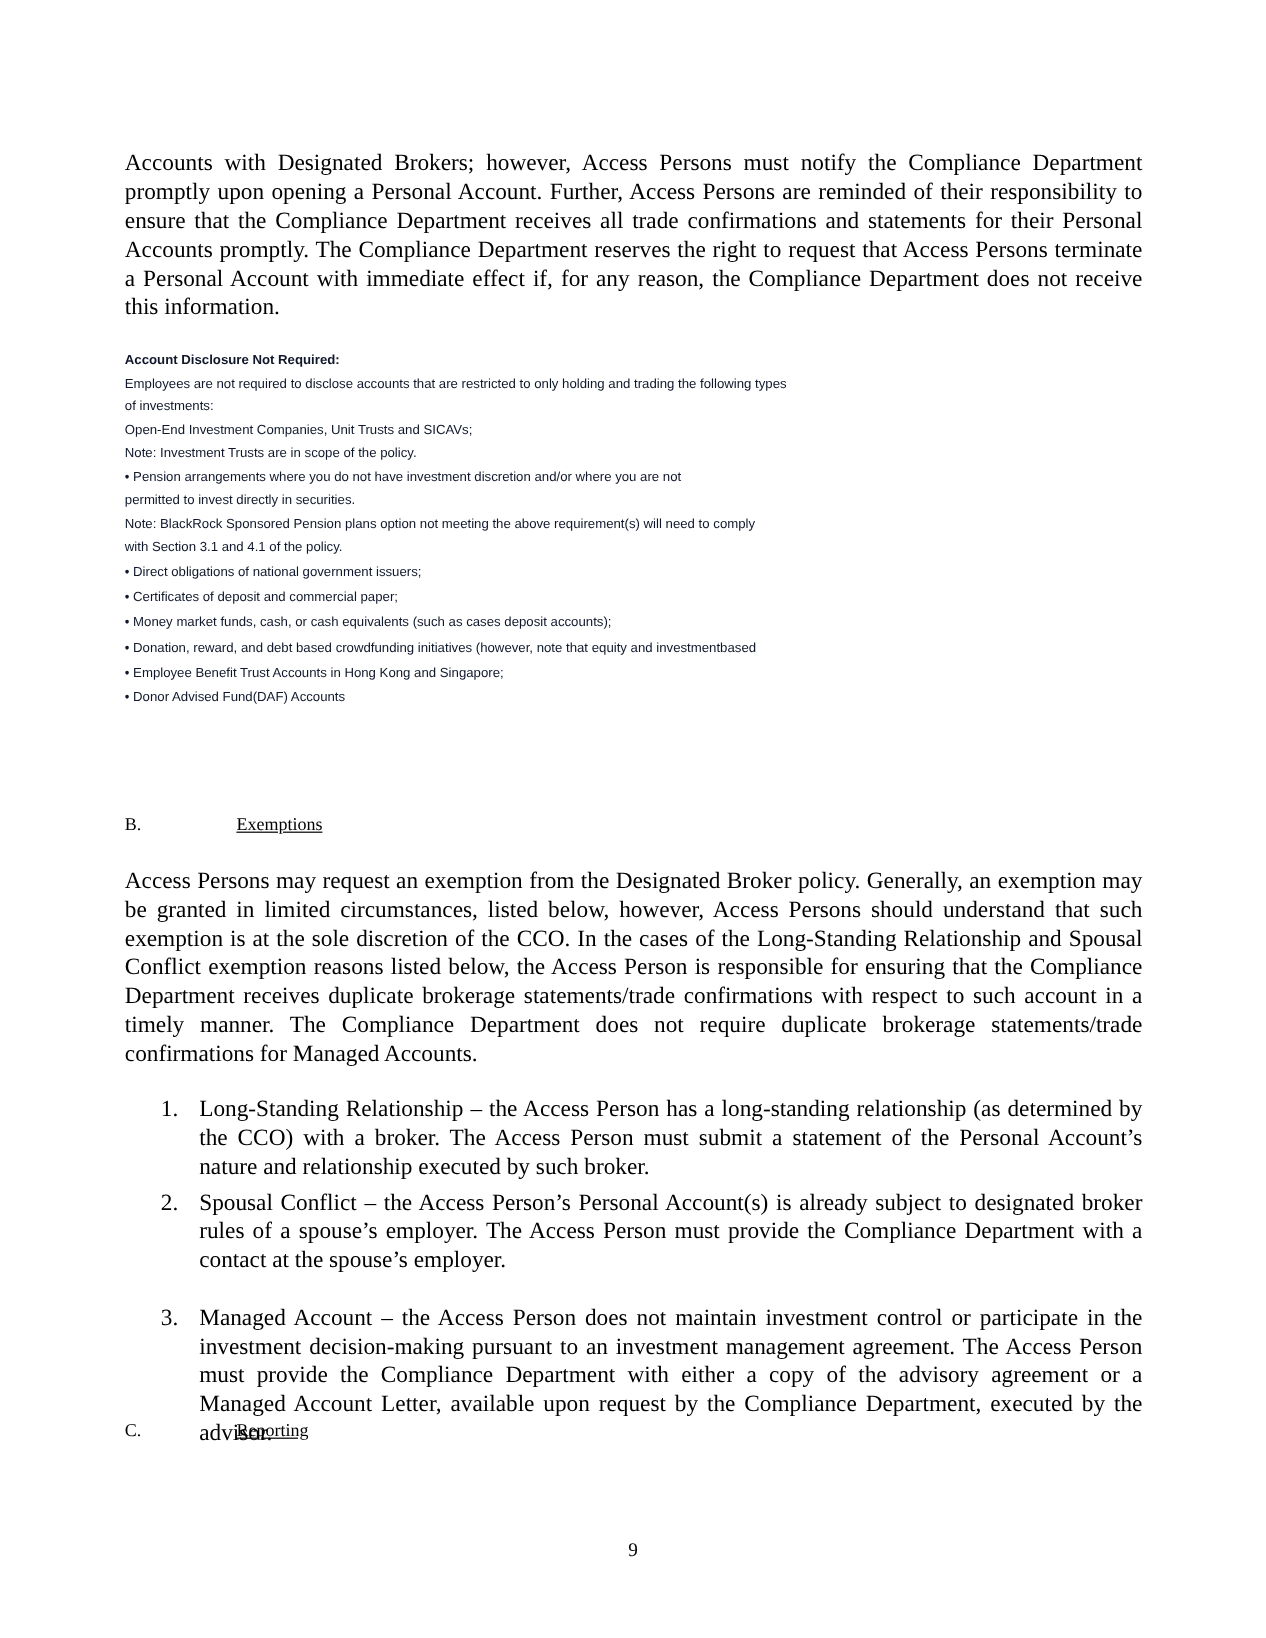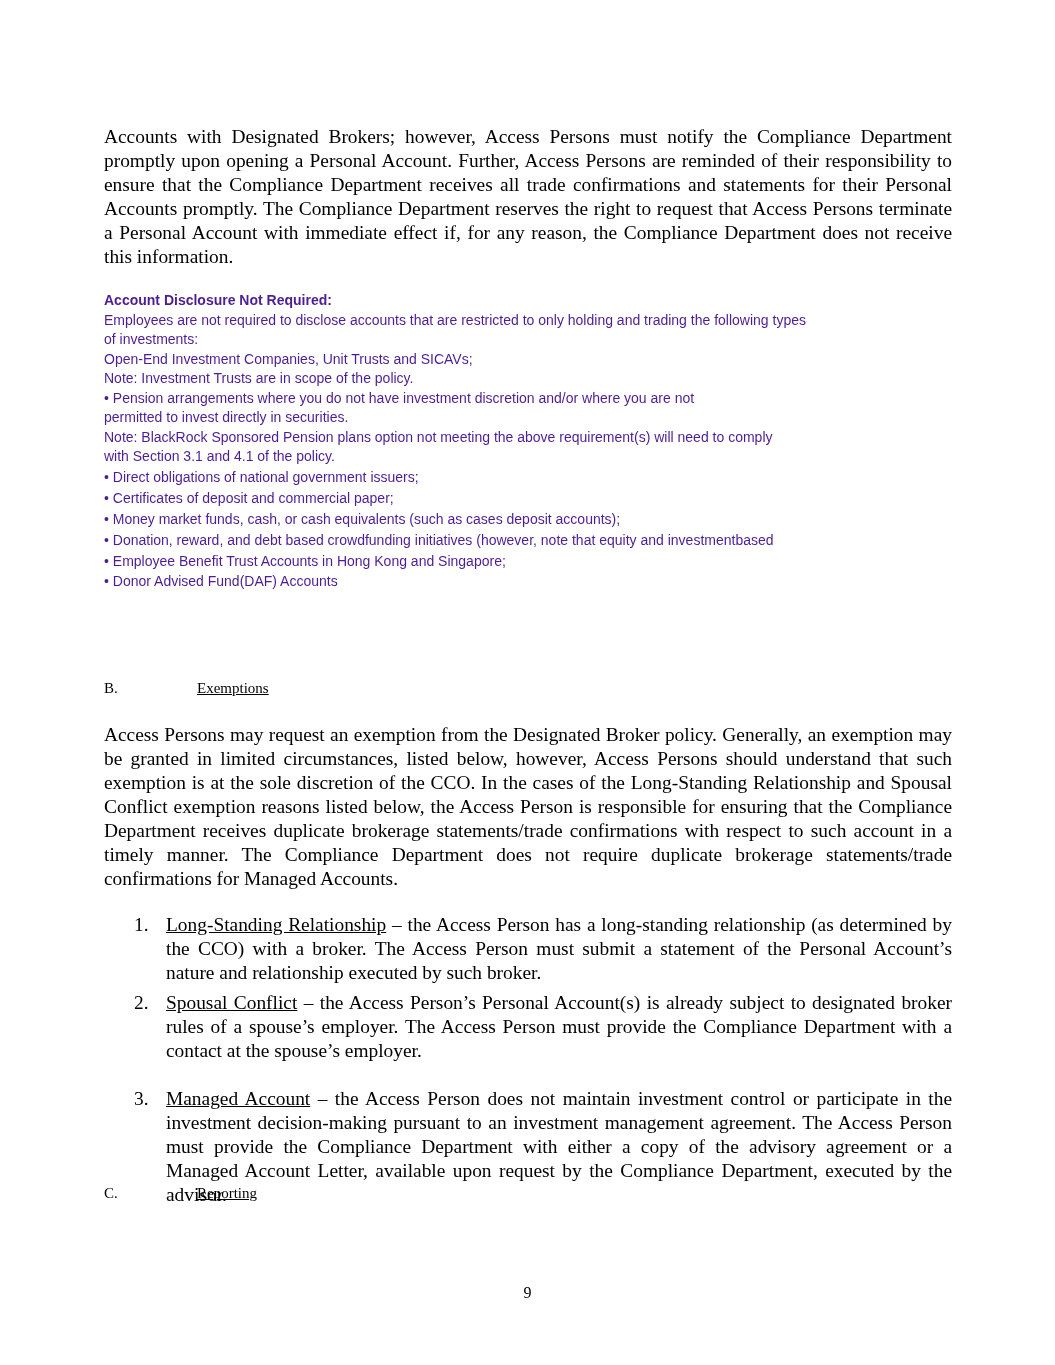--- a/index.html
+++ b/index.html
@@ -35,22 +35,22 @@
       width: 848px;
     }
     .p-intro { top: 125px; }
 
     .sans-block {
       position: absolute;
       left: 104px;
       width: 760px;
       top: 291px;
       font-family: "Liberation Sans", "DejaVu Sans", sans-serif;
-      font-size: 14px;
-      color: #4c1d95;
+      font-size: 11px;
+      color: #0f172a;
     }
     .sans-line {
       line-height: 19.5px;
       white-space: nowrap;
     }
     .sans-heading { font-weight: bold; }
     .bold { font-weight: normal; }
 
     .section-heading {
       position: absolute;
@@ -81,21 +81,21 @@
     }
     .olist li {
       position: relative;
       padding-left: 62px;
     }
     .olist .num {
       position: absolute;
       left: 30px;
       top: 0;
     }
-    .olist .term { text-decoration: underline; }
+    .olist .term { }
     .item1 { top: 913px; }
     .item2 { top: 991px; }
     .item3 { top: 1087px; }
 
     .page-number {
       position: absolute;
       top: 1284px;
       left: 0;
       width: 1055px;
       text-align: center;

